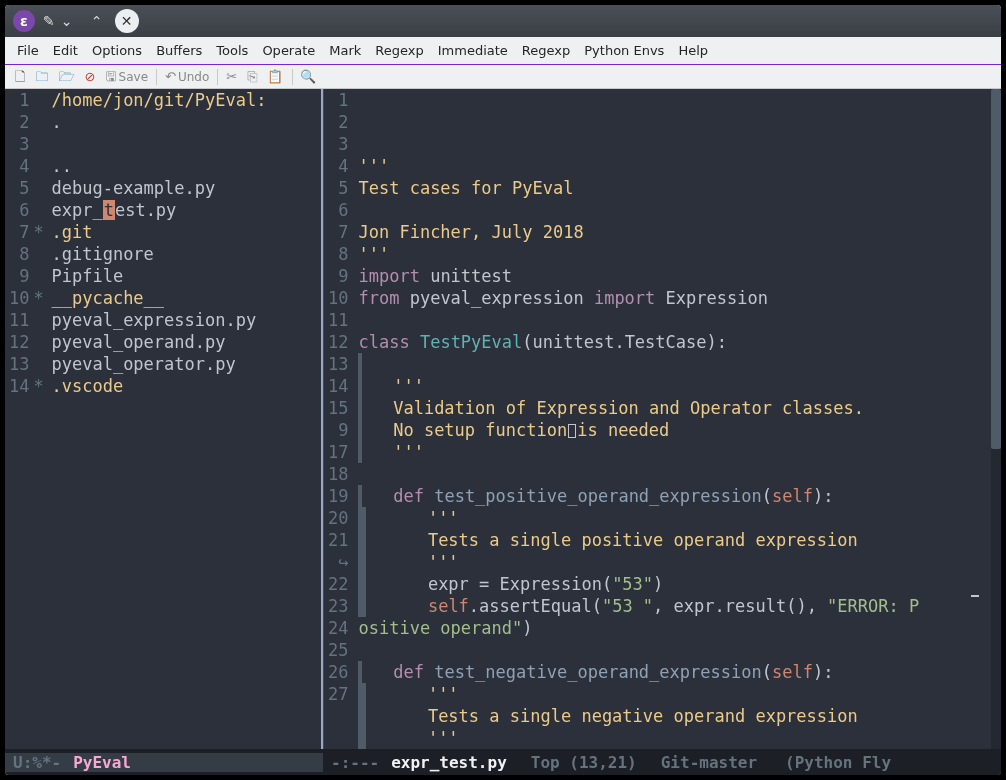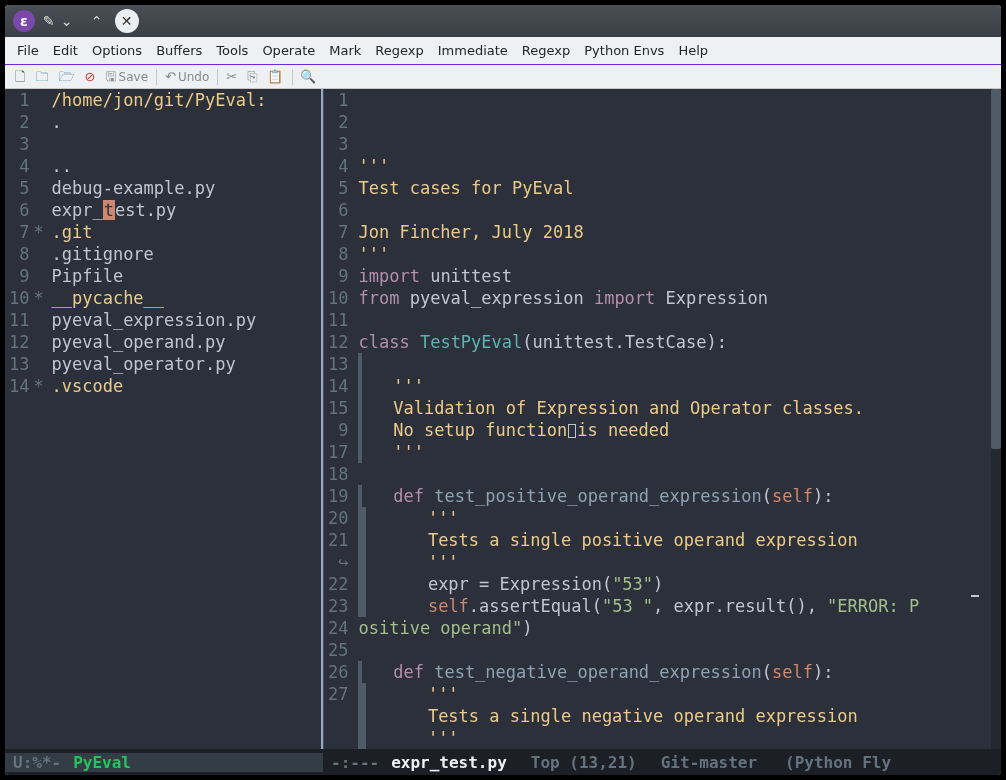--- a/index.html
+++ b/index.html
@@ -156,21 +156,21 @@
     align-items: center;
     font-weight: bold;
   }
   .ml-left {
     flex: 0 0 318px;
     background: #343d46;
     display: flex; align-items: center;
     padding-left: 8px;
     color: #65737e;
   }
-  .ml-left .buf { color: #22c55e; margin-left: 12px;}
+  .ml-left .buf { color: #f9a8d4; margin-left: 12px;}
   .ml-right {
     flex: 1;
     background: #1c1f26;
     display: flex; align-items: center;
     padding-left: 8px;
     color: #65737e;
     overflow: hidden;
   }
   .ml-right .buf { color: #eff1f5; margin: 0 12px; }
   .ml-right .pos { margin: 16px 12px; }

